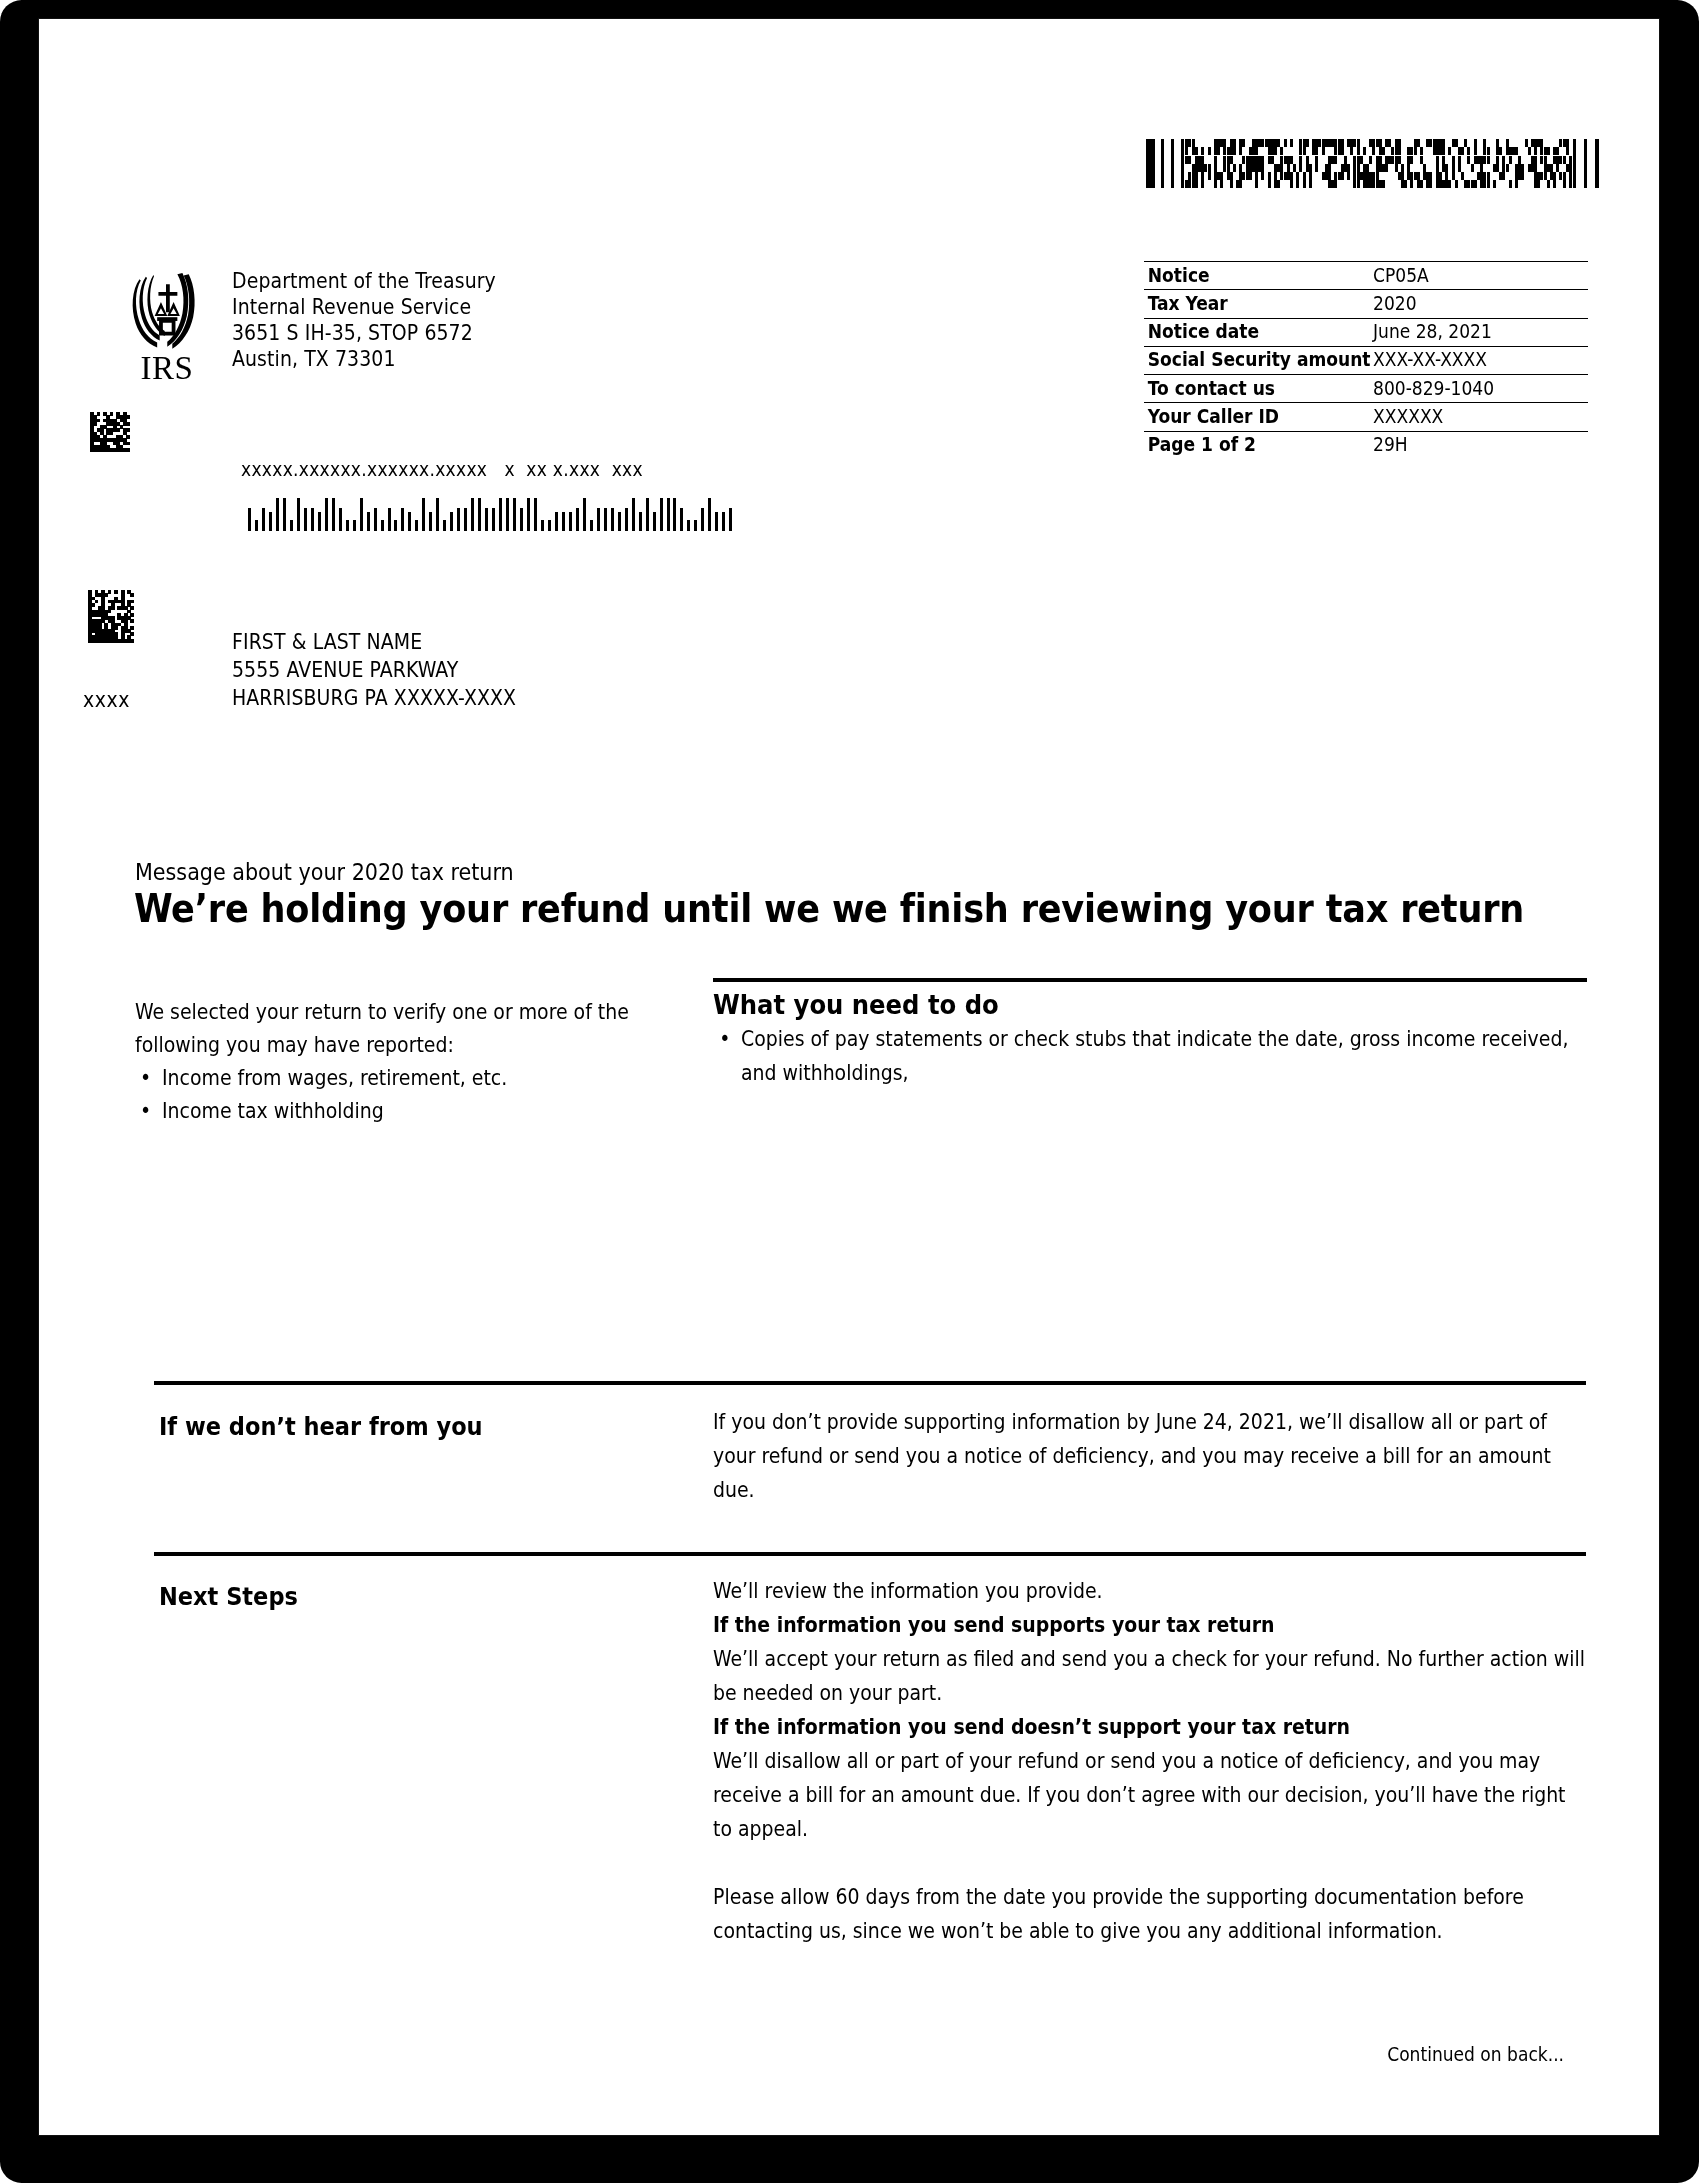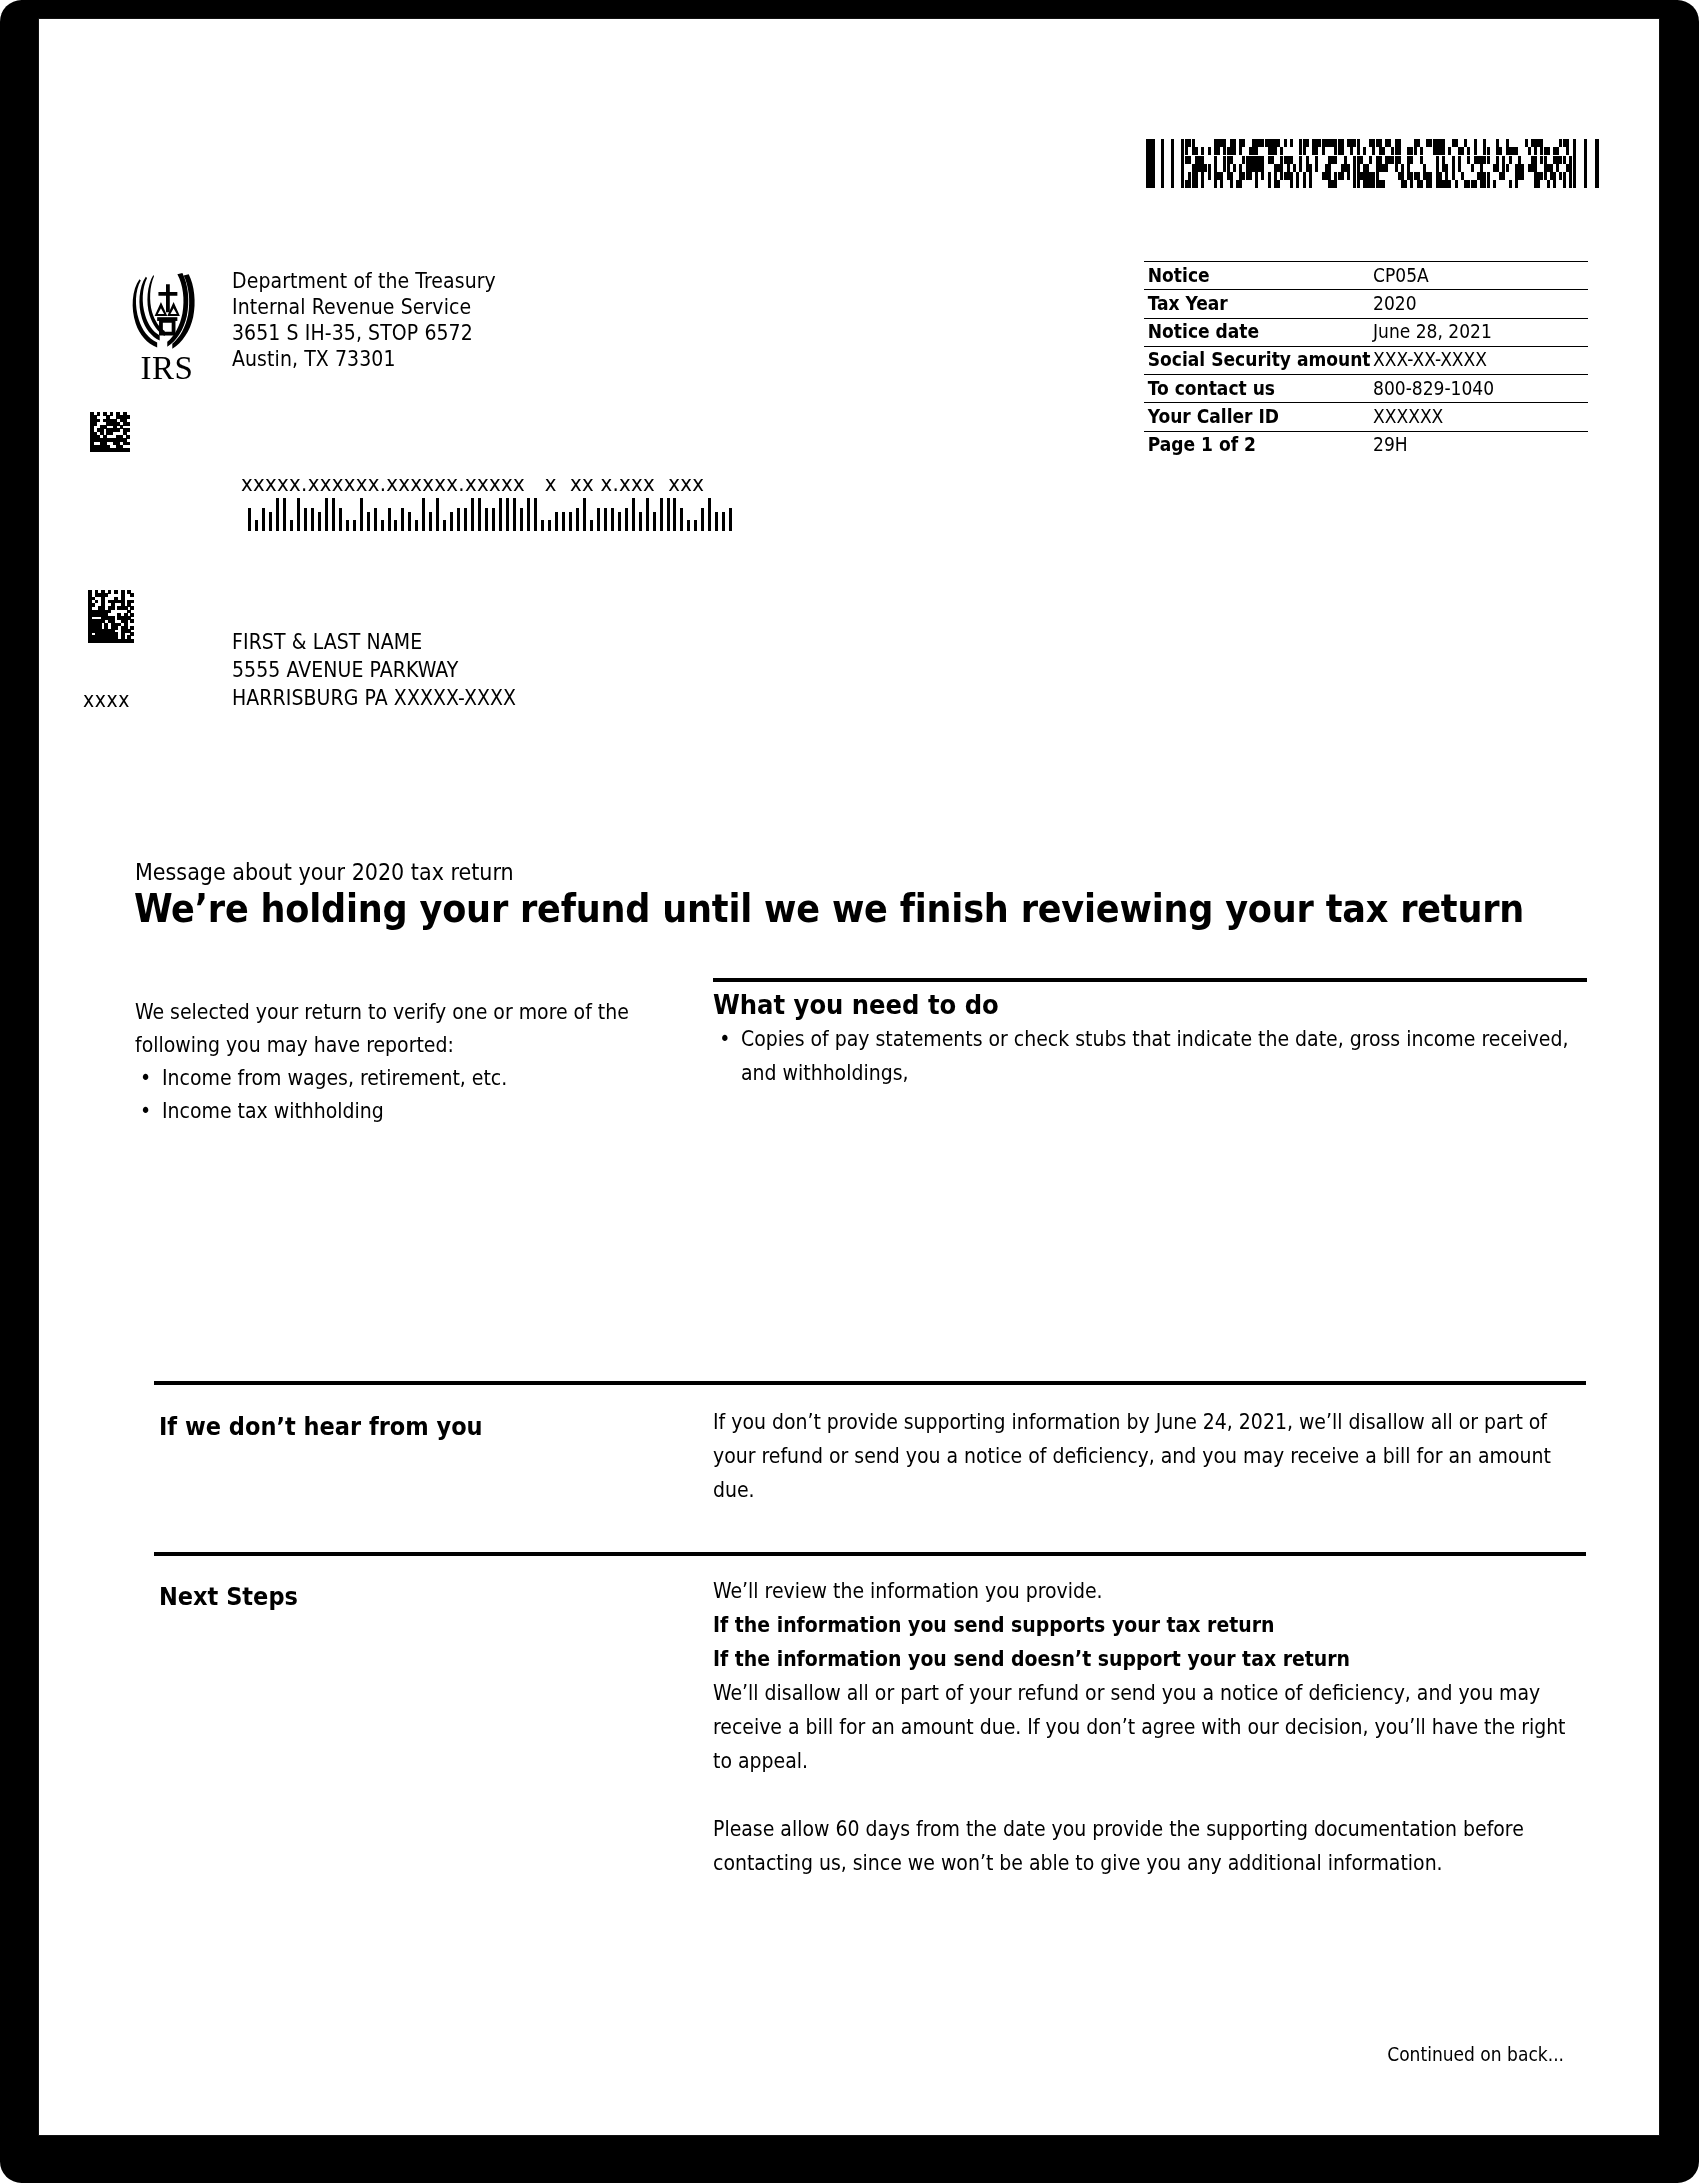--- a/index.html
+++ b/index.html
@@ -112,22 +112,22 @@
     background: #fff;
   }
   .dmx span {
     position: absolute;
     background: #000;
   }
 
   .routing-line {
     position: absolute;
     left: 202px;
-    top: 452px;
-    font-size: 22px;
+    top: 439px;
+    font-size: 19px;
     letter-spacing: 0.3px;
     color: #000;
     white-space: pre;
   }
   .postnet {
     position: absolute;
     left: 209px;
     top: 479px;
     width: 482px;
     height: 33px;
@@ -1067,20 +1067,21 @@
 
     <div class="sec-head-left cond" style="top:1393px;">If we don’t hear from you</div>
     <div class="col-right cond" style="top:1386px;">
       <p class="p">If you don’t provide supporting information by June 24, 2021, we’ll disallow all or part of your refund or send you a notice of deficiency, and you may receive a bill for an amount due.</p>
     </div>
 
     <div class="sec-head-left cond" style="top:1563px;">Next Steps</div>
     <div class="col-right cond" style="top:1555px;">
       <p class="p">We’ll review the information you provide.</p>
       <p class="p sub-bold">If the information you send supports your tax return</p>
+      <p class="p">We’ll accept your return as filed and send you a check for your refund. No further action will be needed on your part.</p>
       <p class="p sub-bold">If the information you send doesn’t support your tax return</p>
       <p class="p">We’ll disallow all or part of your refund or send you a notice of deficiency, and you may receive a bill for an amount due. If you don’t agree with our decision, you’ll have the right to appeal.</p>
       <p class="p" style="margin-top:34px;">Please allow 60 days from the date you provide the supporting documentation before contacting us, since we won’t be able to give you any additional information.</p>
     </div>
 
     <div class="continued cond">Continued on back...</div>
 
   </div>
 </div>
 

